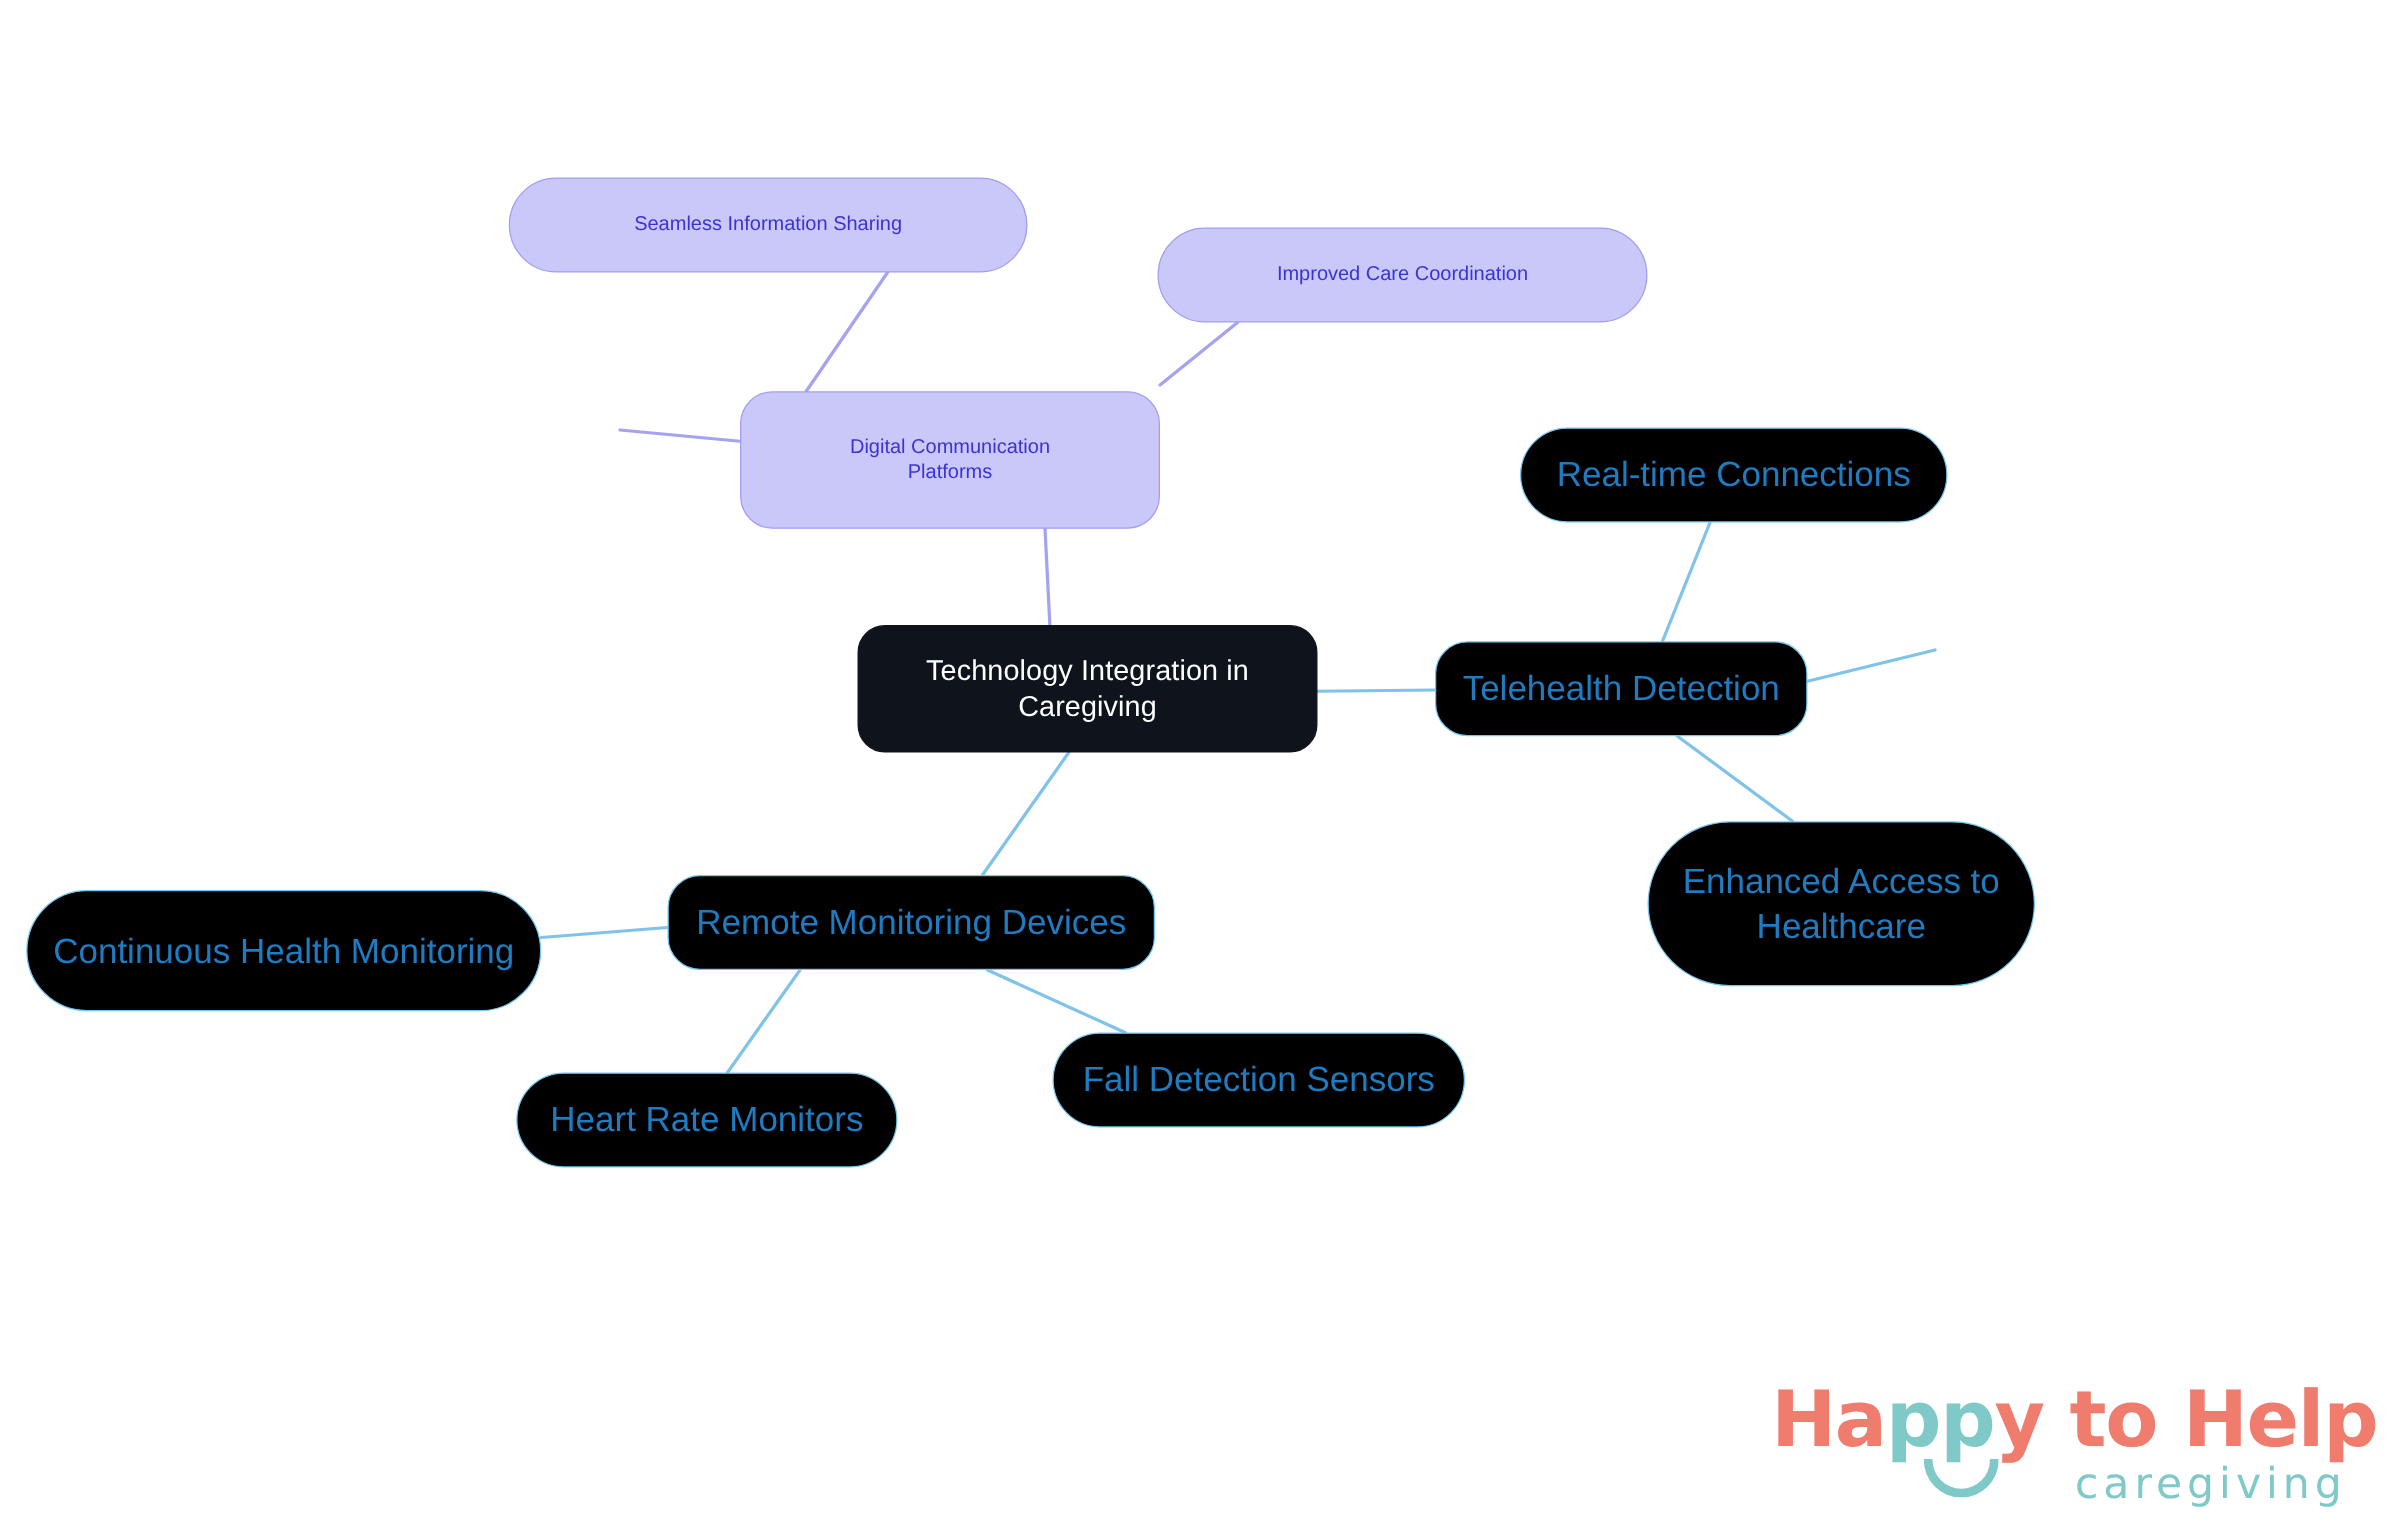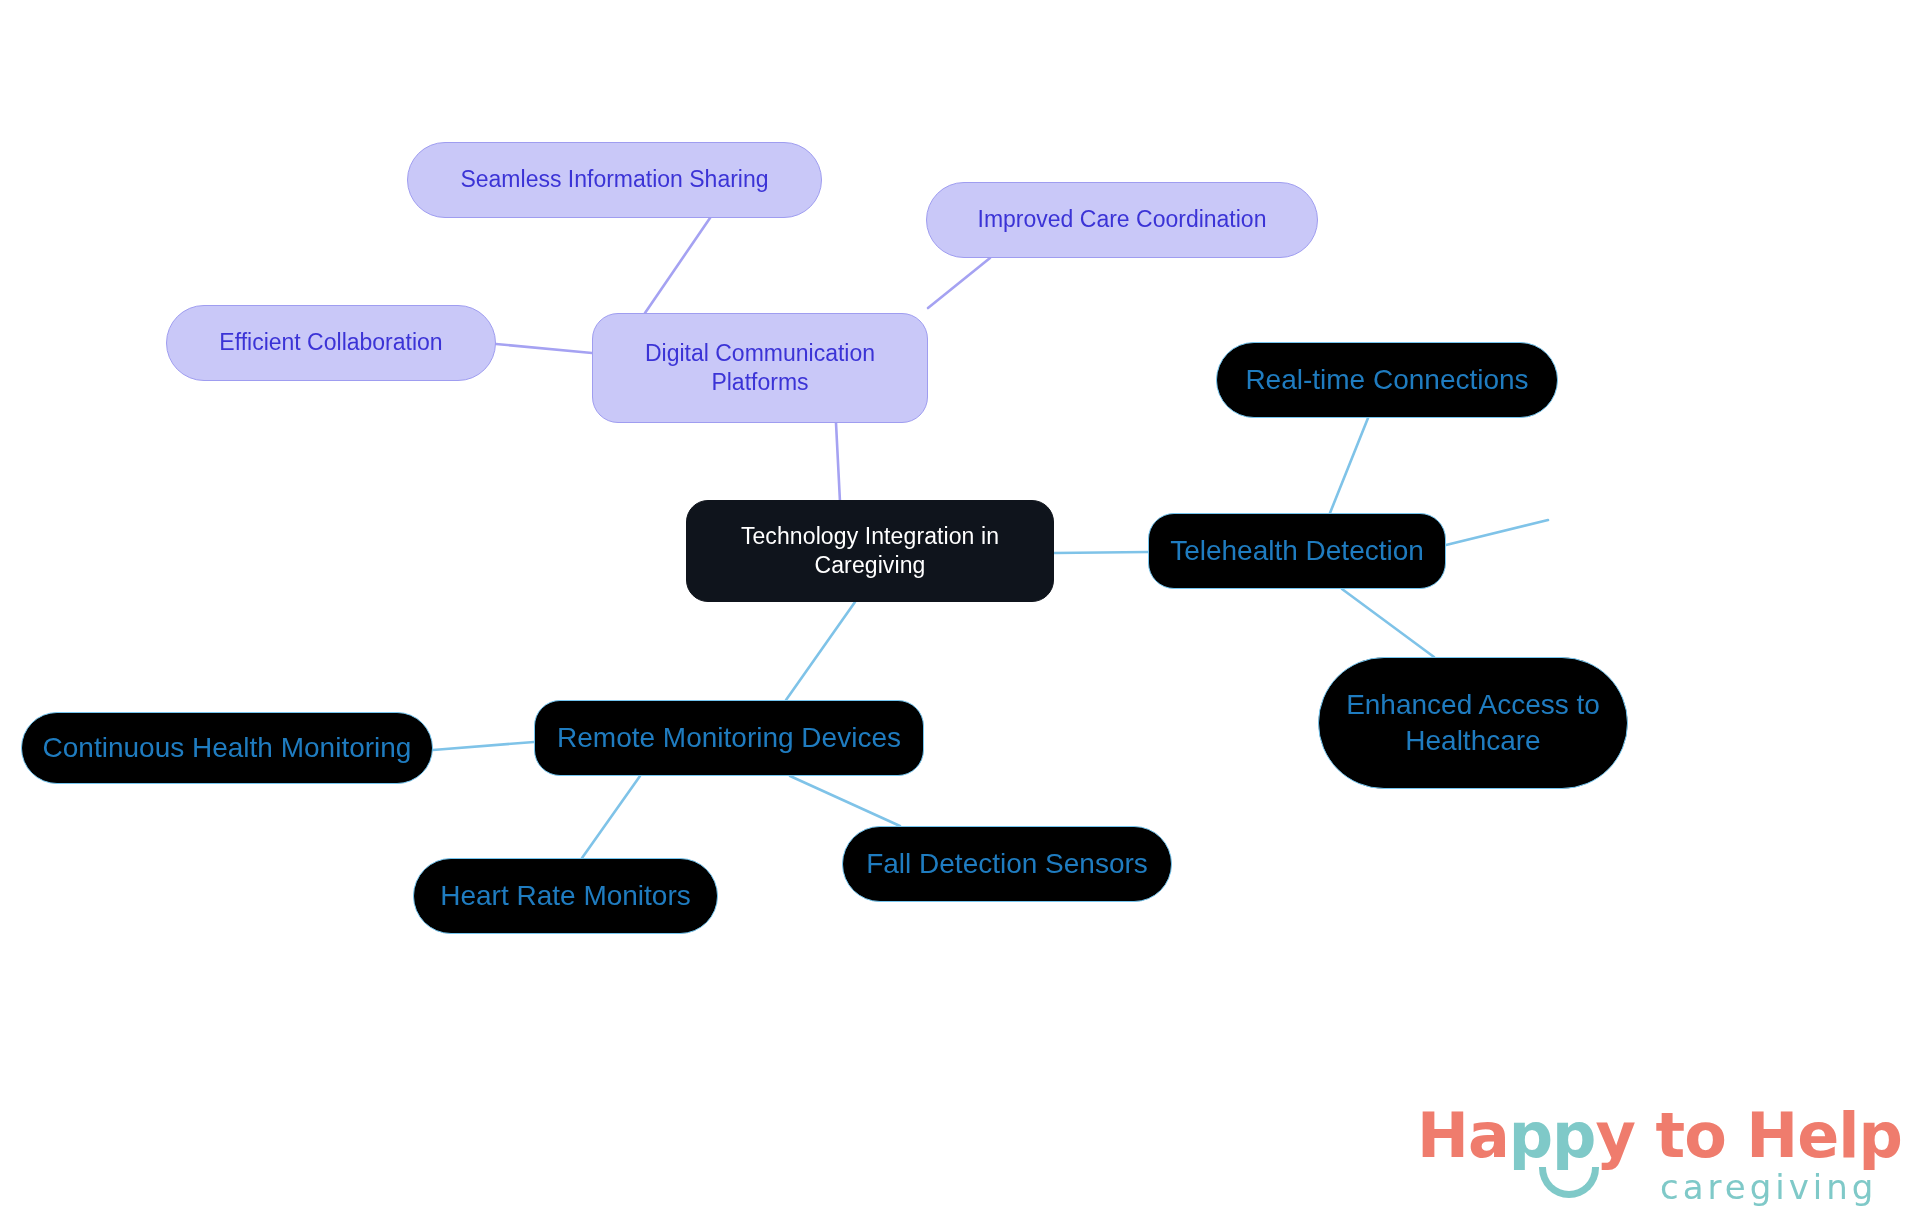--- a/index.html
+++ b/index.html
@@ -51,21 +51,21 @@
     border-radius: 22px;
     font-size: 23px;
     letter-spacing: 0.1px;
   }
 
   .node.branch-purple,
   .node.leaf-purple {
     background: #c9c8f8;
     border: 1.6px solid #9f9df0;
     color: #3b33d6;
-    font-size: 23px;
+    font-size: 16px;
   }
 
   .node.branch-blue,
   .node.leaf-blue {
     background: #000000;
     border: 1.6px solid #74c5ef;
     color: #1f7cc0;
     font-size: 28px;
   }
 
@@ -135,31 +135,30 @@
     </svg>
 
   <div class="node root" id="node-root" style="left: 686px; top: 500px; width: 368px; height: 102px;">Technology Integration in
 Caregiving</div>
 
   <div class="node branch-purple" id="node-branch-0" style="left: 592px; top: 313px; width: 336px; height: 110px;">Digital Communication
 Platforms</div>
 
   <div class="node leaf-purple" id="node-p0" style="left: 407px; top: 142px; width: 415px; height: 76px;">Seamless Information Sharing</div>
   <div class="node leaf-purple" id="node-p1" style="left: 926px; top: 182px; width: 392px; height: 76px;">Improved Care Coordination</div>
-  <div class="node leaf-purple" id="node-p2" style="left: 166px; top: 305px; width: 330px; height: 76px;">Efficient Collaboration</div>
 
   <div class="node branch-blue" id="node-branch-1" style="left: 1148px; top: 513px; width: 298px; height: 76px;">Telehealth Detection</div>
 
   <div class="node leaf-blue" id="node-t0" style="left: 1216px; top: 342px; width: 342px; height: 76px;">Real-time Connections</div>
   <div class="node leaf-blue" id="node-t2" style="left: 1318px; top: 657px; width: 310px; height: 132px;">Enhanced Access to
 Healthcare</div>
 
   <div class="node branch-blue" id="node-branch-2" style="left: 534px; top: 700px; width: 390px; height: 76px;">Remote Monitoring Devices</div>
 
-  <div class="node leaf-blue" id="node-r0" style="left: 21px; top: 712px; width: 412px; height: 72px;">Continuous Health Monitoring</div>
+  <div class="node leaf-blue" id="node-r0" style="left: 21px; top: 712px; width: 412px; height: 97px;">Continuous Health Monitoring</div>
   <div class="node leaf-blue" id="node-r1" style="left: 413px; top: 858px; width: 305px; height: 76px;">Heart Rate Monitors</div>
   <div class="node leaf-blue" id="node-r2" style="left: 842px; top: 826px; width: 330px; height: 76px;">Fall Detection Sensors</div>
 
   <div id="logo">
     <div id="logo-wordmark"><span>Ha</span><span class="teal">pp</span><span>y</span> <span>to</span> <span>Help</span></div>
     <div id="logo-smile"></div>
     <div id="logo-sub">caregiving</div>
   </div>
 
 </div>

